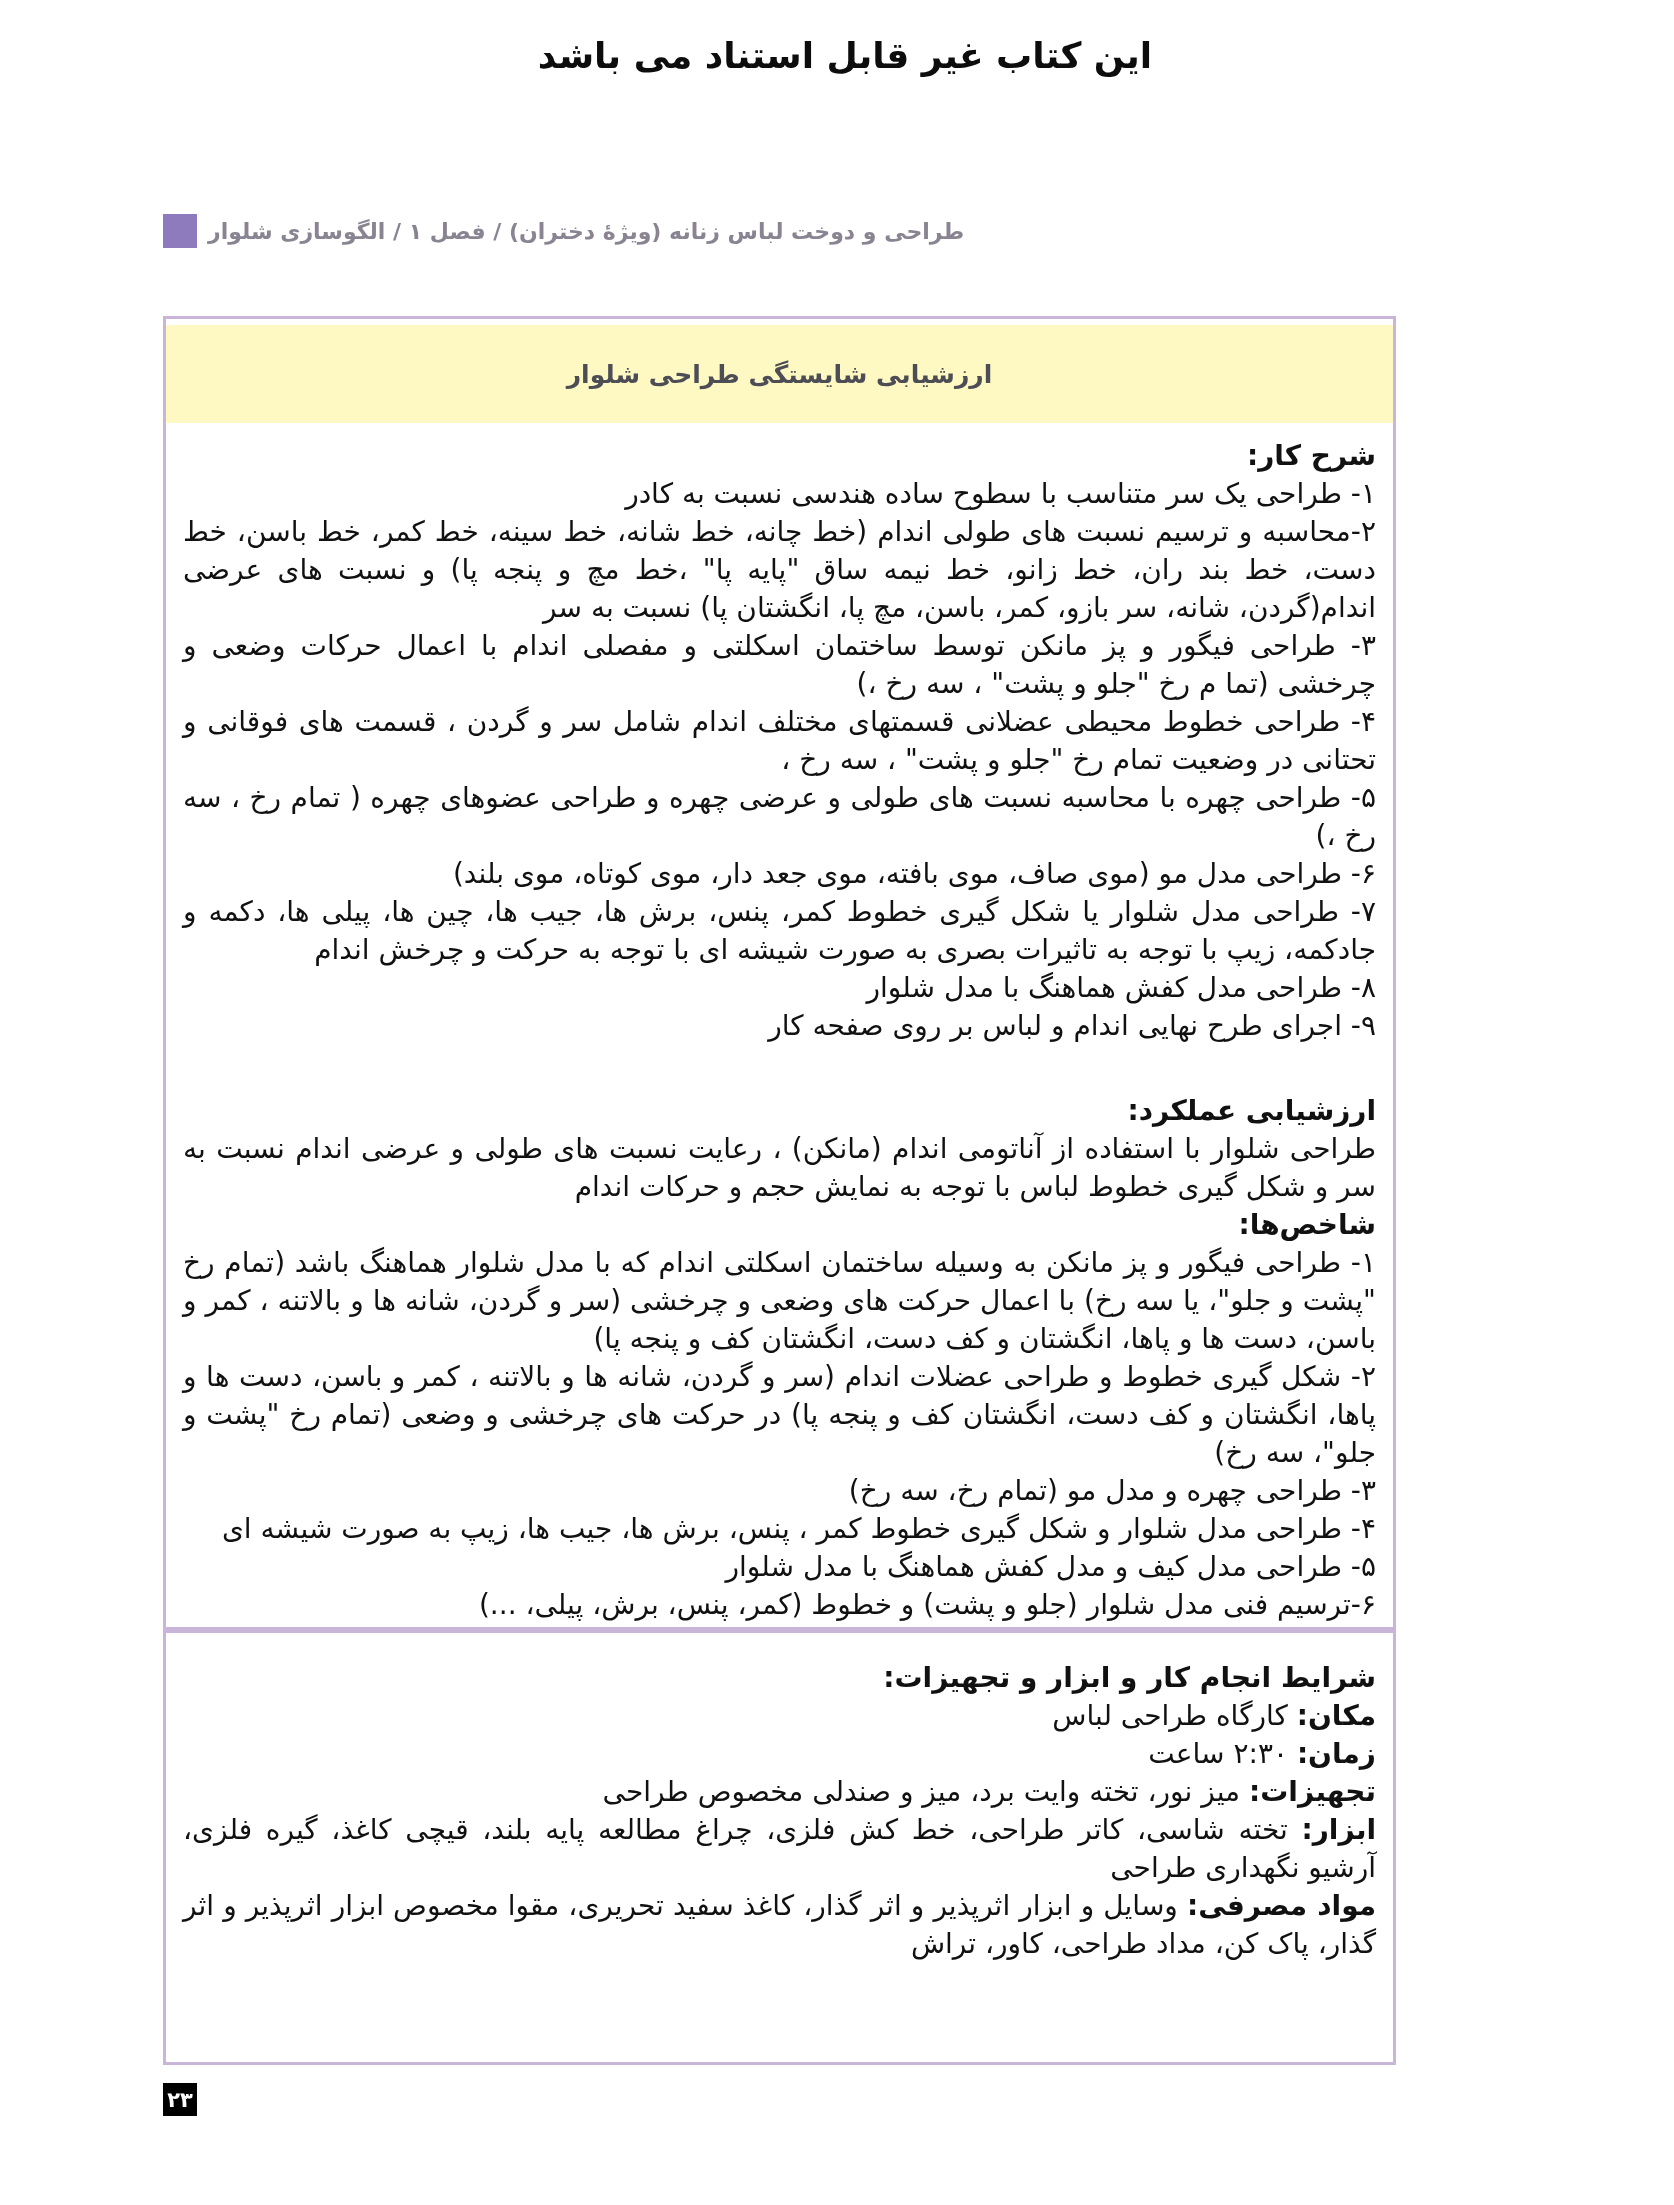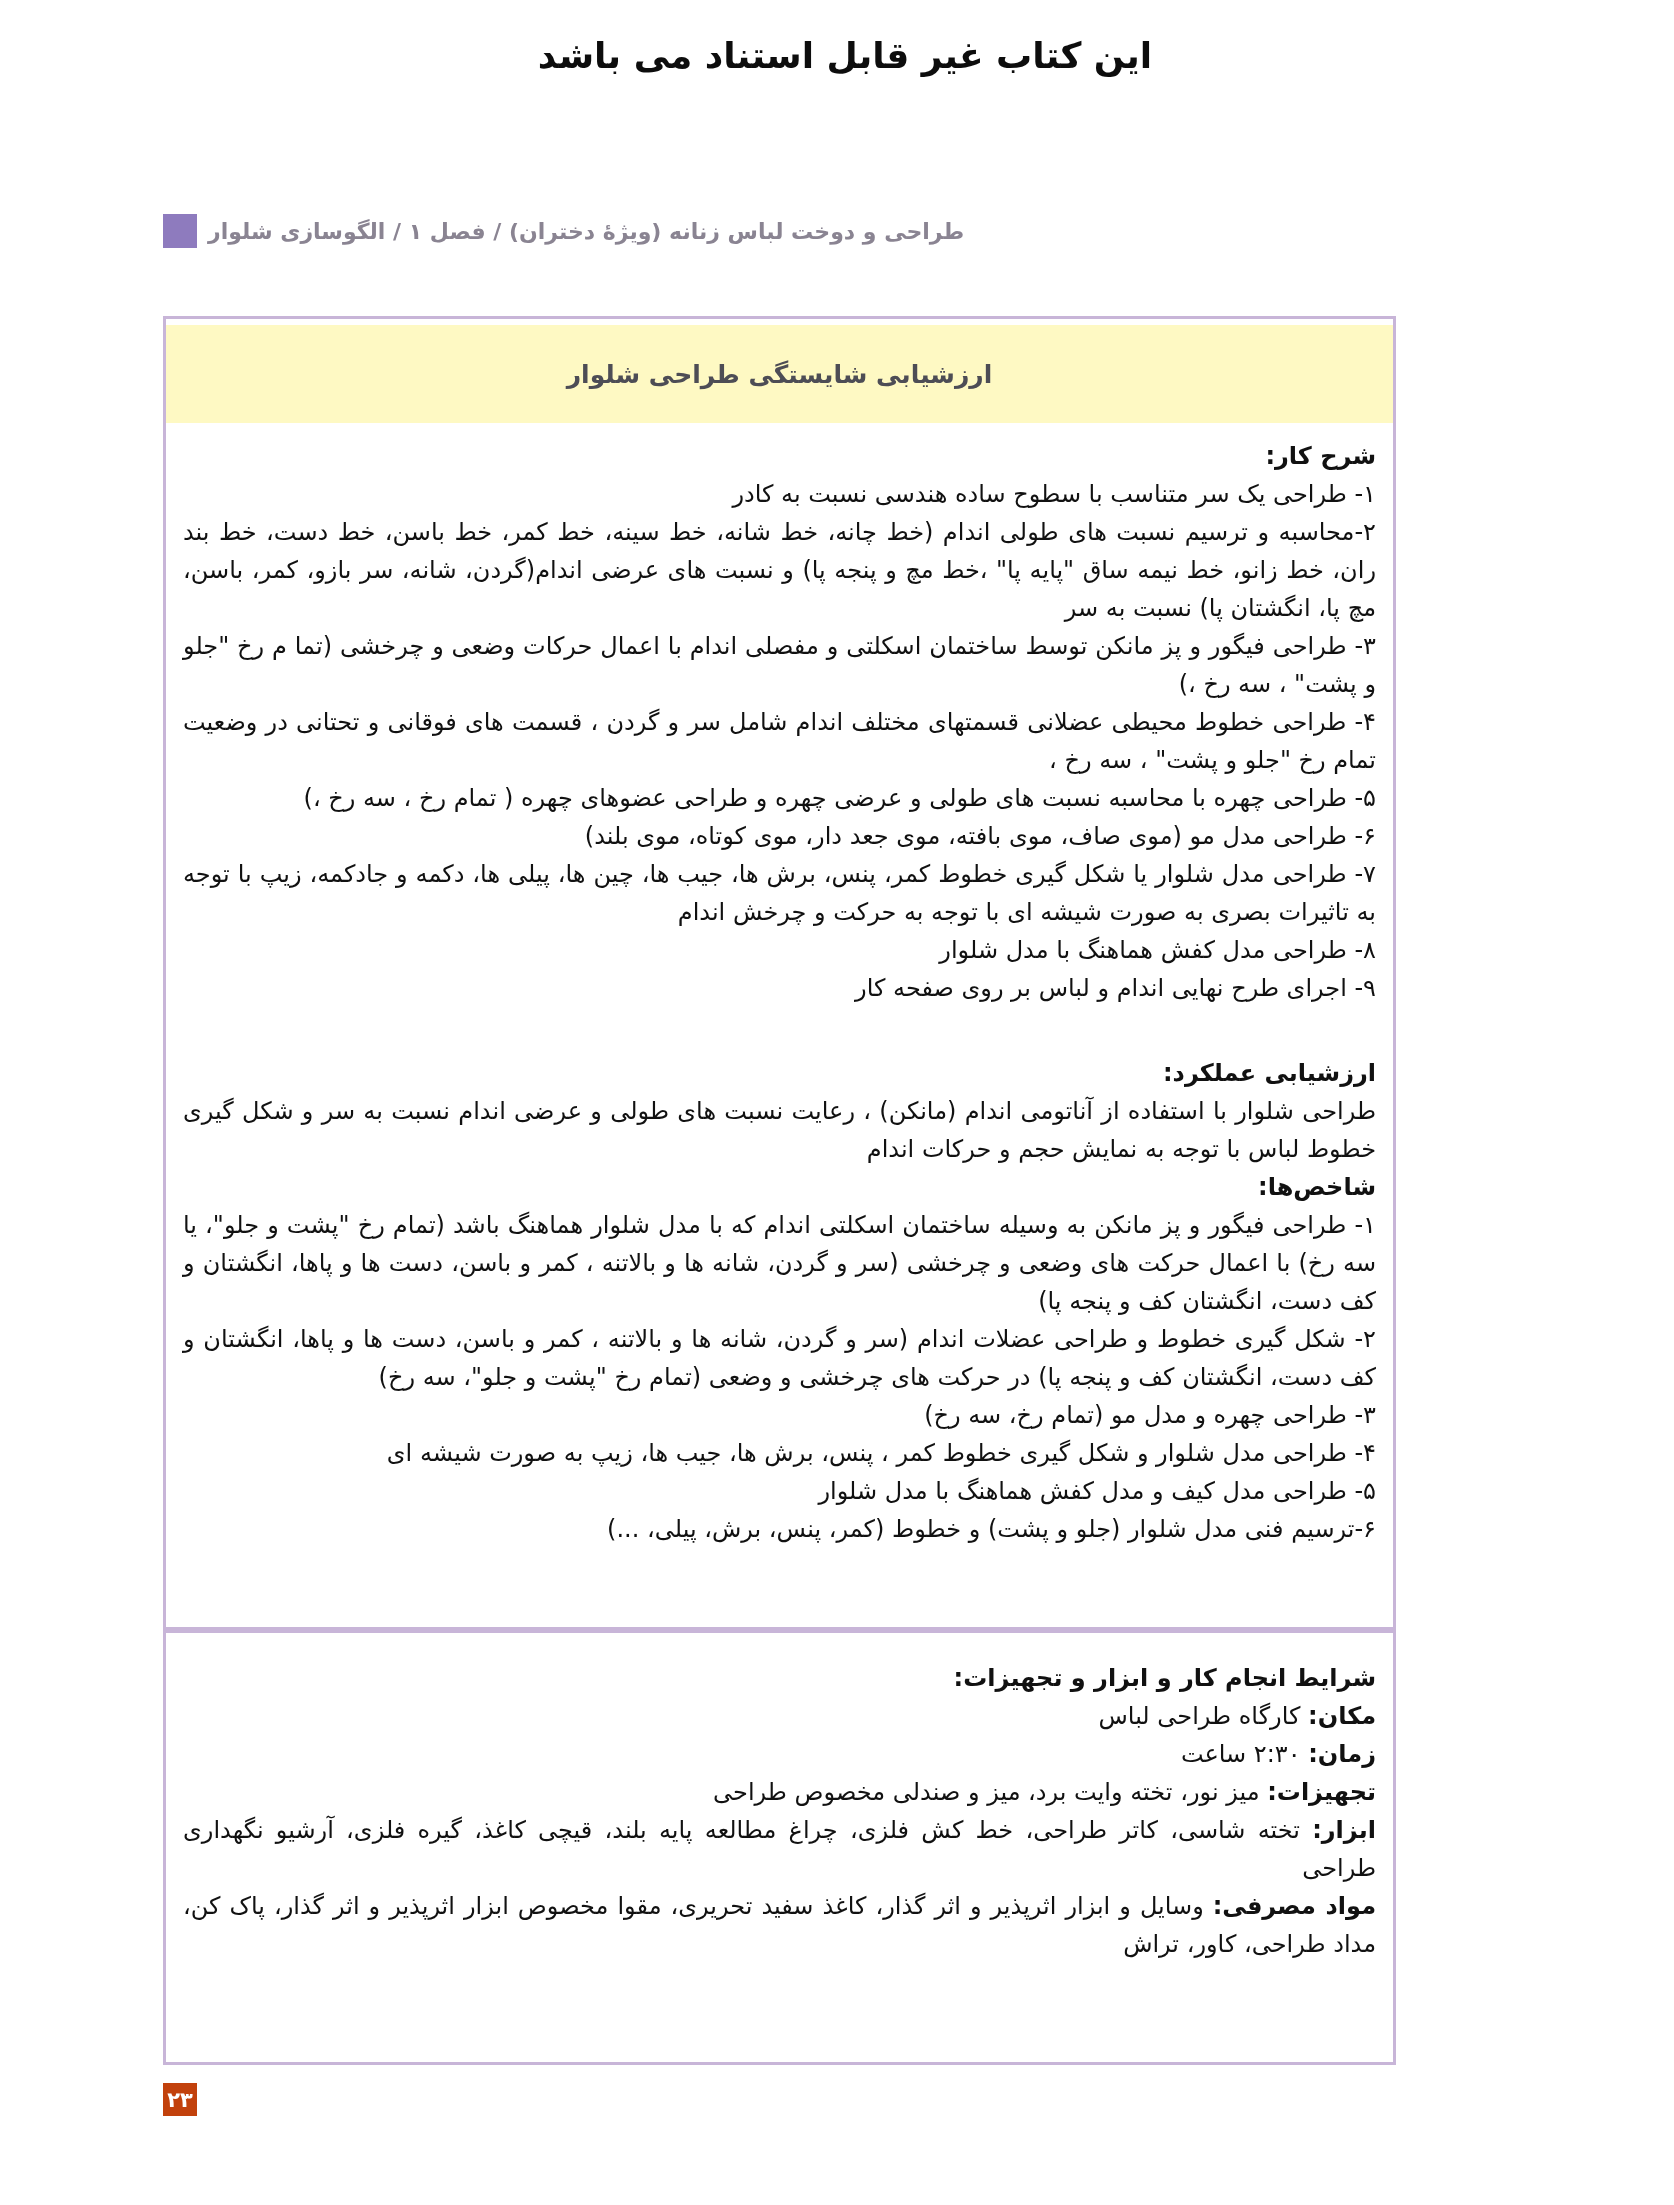--- a/index.html
+++ b/index.html
@@ -62,21 +62,21 @@
   }
   .titleband .t{
     direction:rtl;
     font-size:25px;
     font-weight:bold;
     color:#4d4d55;
   }
   .boxbody{
     padding:14px 17px 10px 17px;
     direction:rtl;
-    font-size:24px;
+    font-size:28px;
     line-height:38px;
     text-align:justify;
   }
   .boxbody p{margin:0;}
   .sechead{font-weight:bold;}
   .mt-gap{margin-top:47px !important;}
   .condbox{
     position:absolute;
     left:163px;top:1630px;
     width:1227px;height:429px;
@@ -84,21 +84,21 @@
     background:#ffffff;
     overflow:hidden;
   }
   .condbox .boxbody{padding-top:18px;margin-top:8px;}
   .entry b{font-weight:bold;}
   
   .pagebadge{
     position:absolute;
     left:163px;top:2083px;
     width:34px;height:33px;
-    background:#c2410c;
+    background:#000000;
     color:#ffffff;
     display:flex;
     align-items:center;
     justify-content:center;
     font-size:21px;
     font-weight:bold;
     direction:rtl;
   }
 </style>
 </head>

